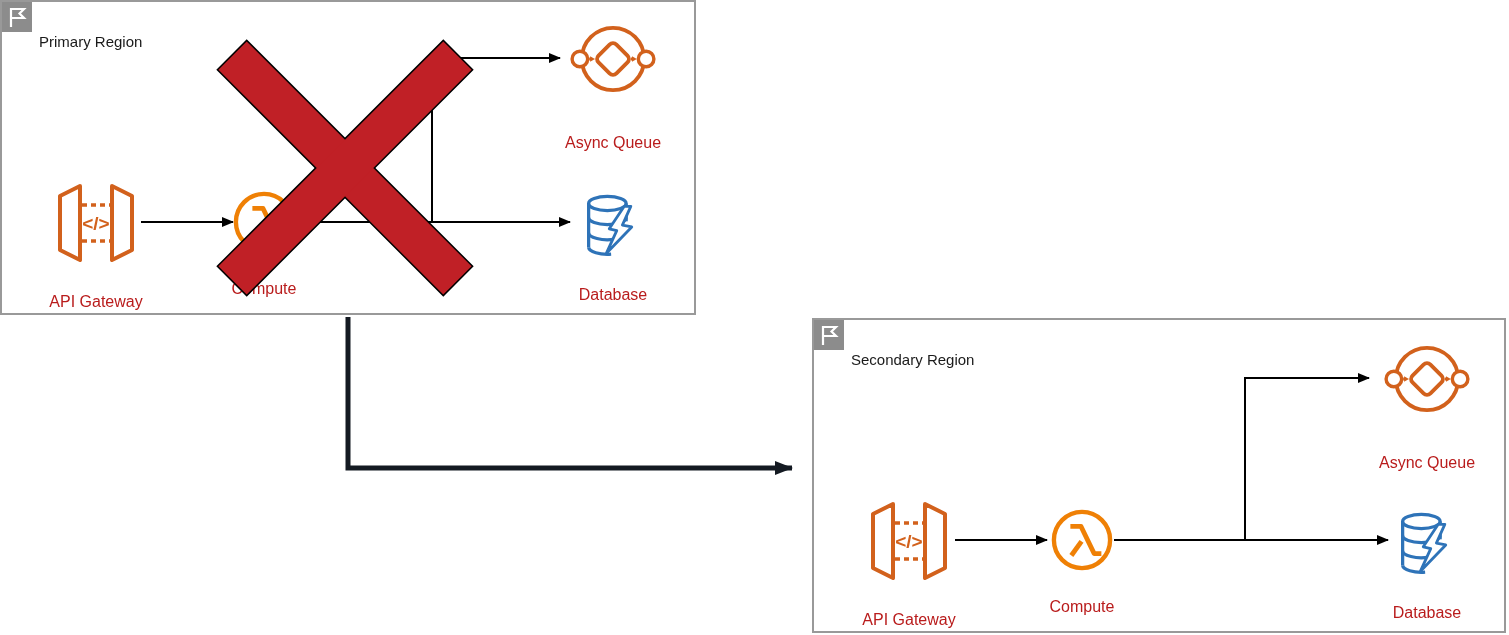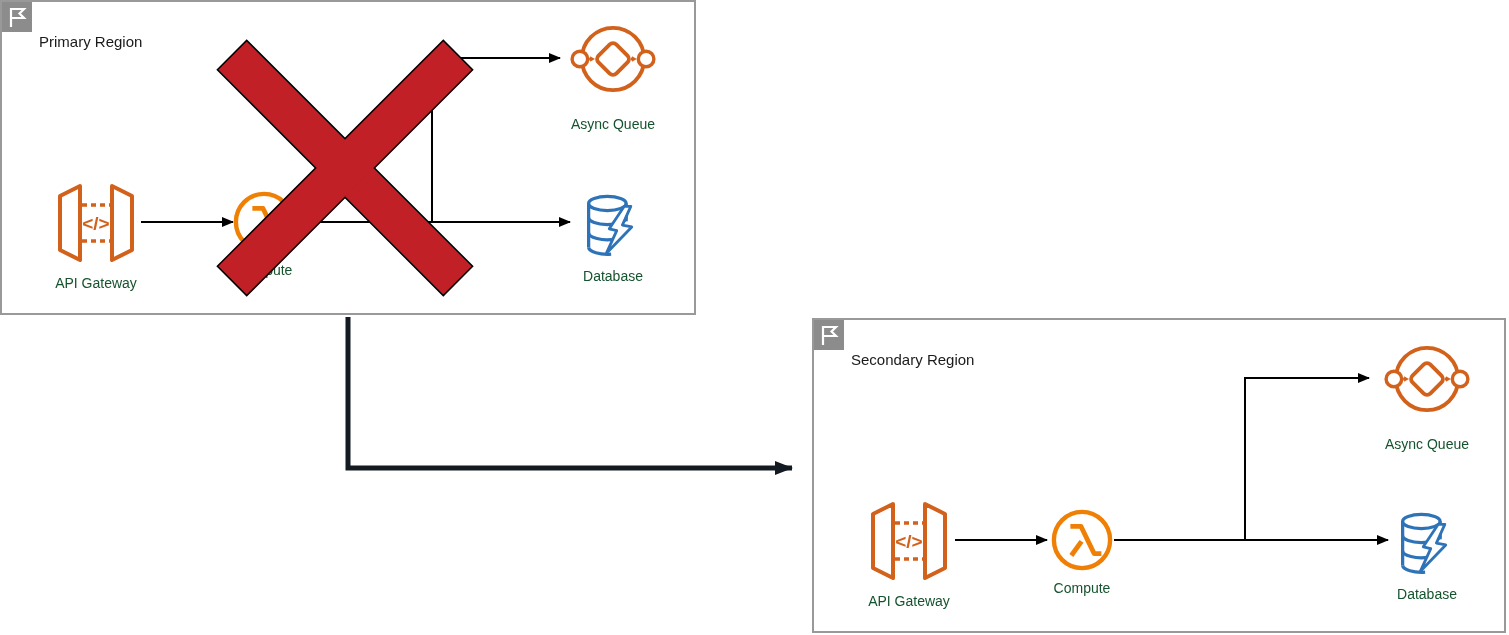--- a/index.html
+++ b/index.html
@@ -28,21 +28,21 @@
   .connectors{
     position:absolute;left:0;top:0;width:1509px;height:635px;
     pointer-events:none;
   }
   .node{
     position:absolute;
     display:flex;flex-direction:column;align-items:center;
     text-align:center;
   }
   .node-label{
-    font-size:14px;color:#14532d;white-space:nowrap;
+    font-size:16px;color:#b91c1c;white-space:nowrap;margin-top:18px;
   }
   .failure-x{
     position:absolute;left:206px;top:28px;width:278px;height:280px;
   }
 </style>
 </head>
 <body>
 
 <div class="canvas">
 

